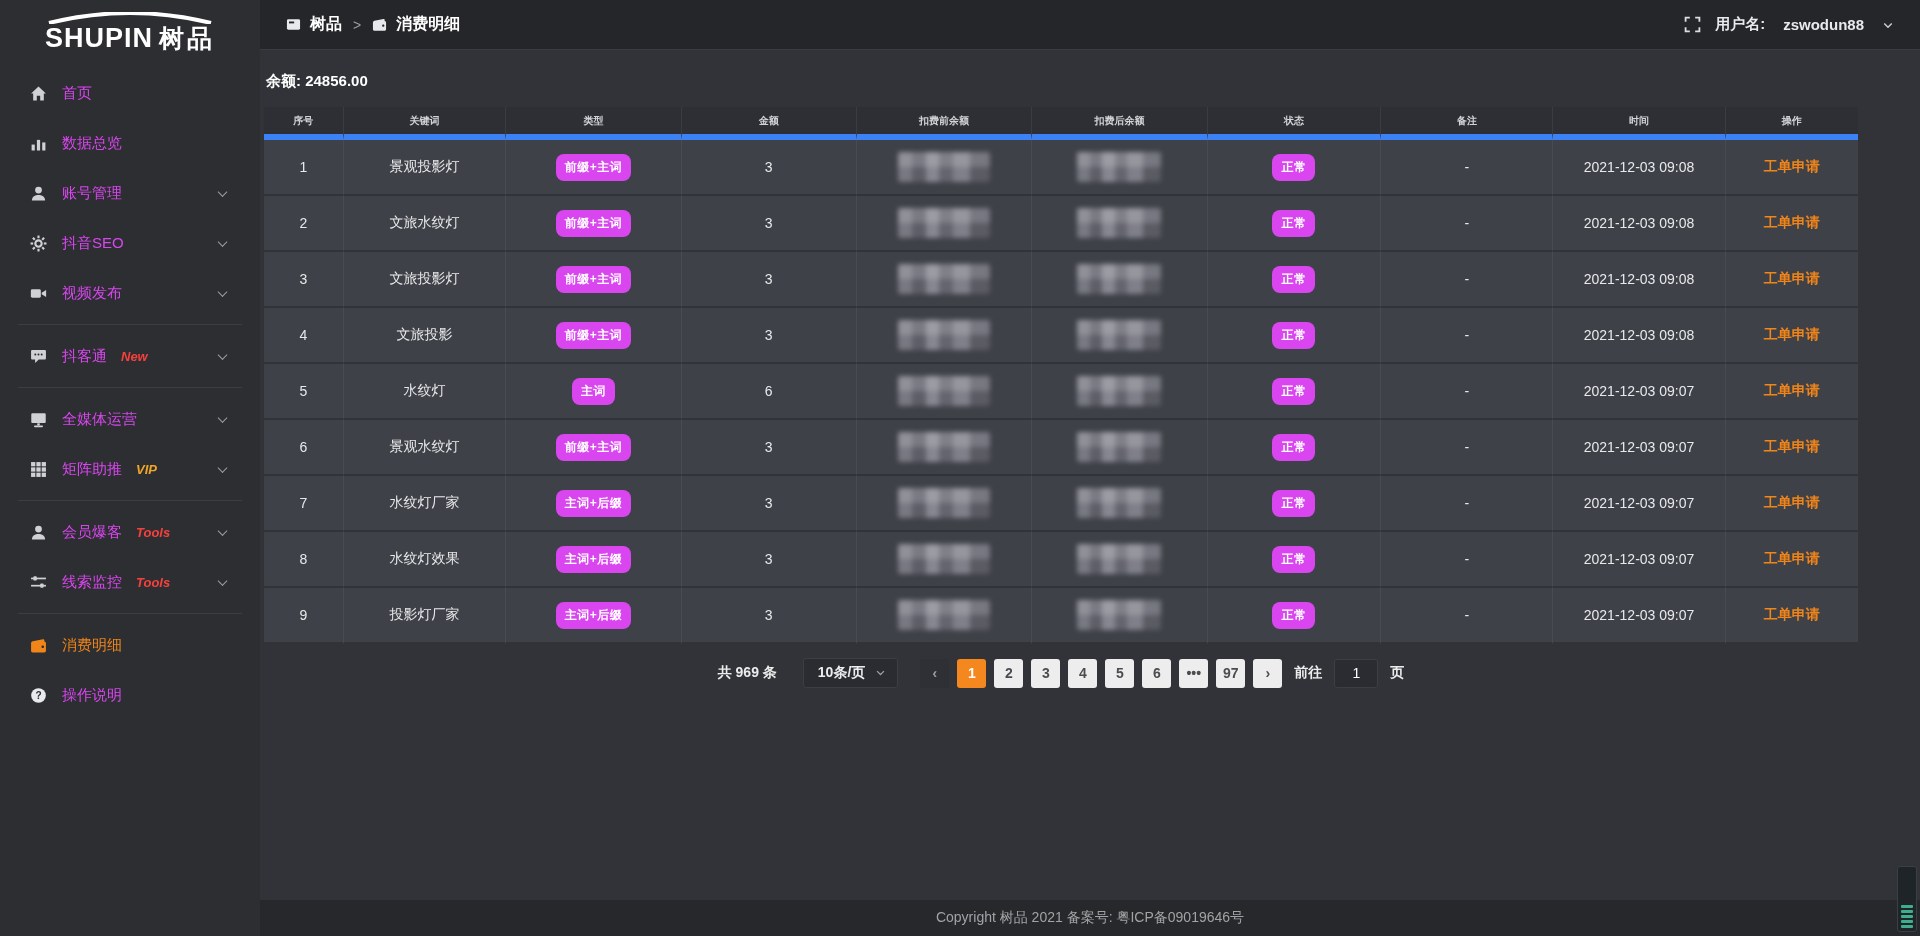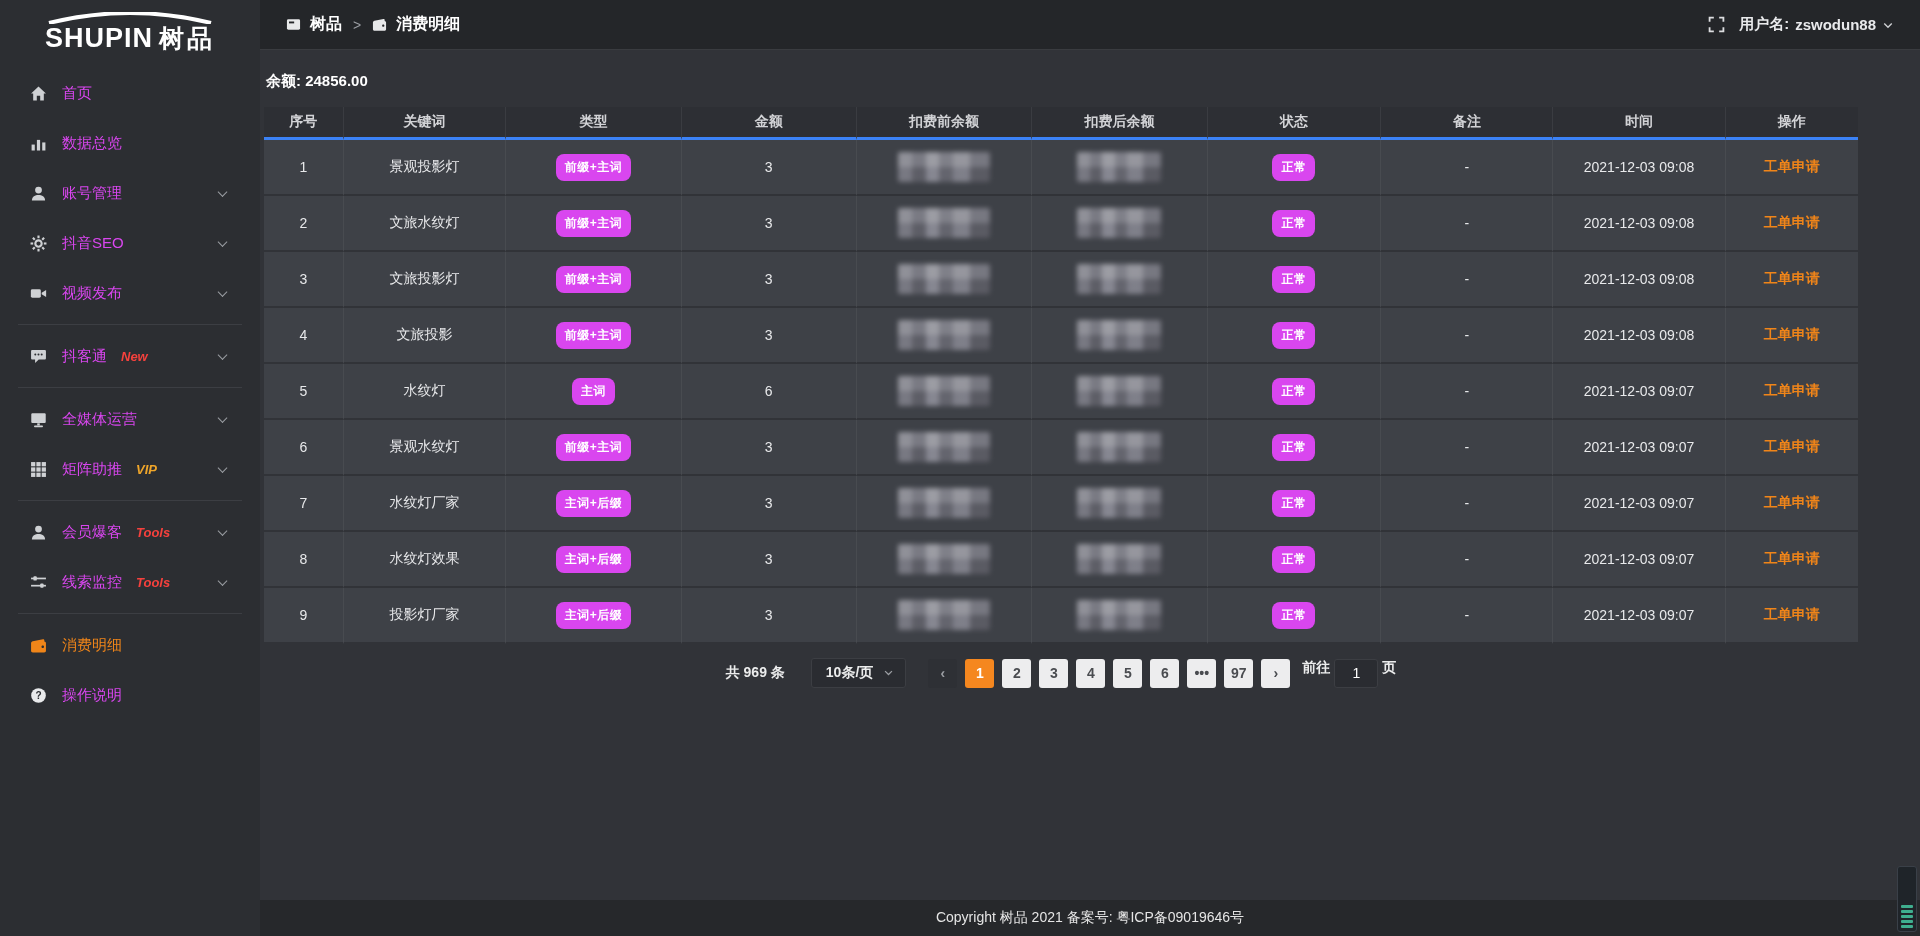--- a/index.html
+++ b/index.html
@@ -27,29 +27,29 @@
   
   .main { flex:1; display:flex; flex-direction:column; height:936px; background:#313338; }
   .topbar { height:50px; background:#242629; display:flex; align-items:center; justify-content:space-between; padding:0 26px; border-bottom:1px solid #3a3c40; }
   .breadcrumb { display:flex; align-items:center; gap:9px; color:#fff; font-size:16px; font-weight:bold; }
   .bc-icon { width:15px; height:15px; display:inline-flex; color:#e8e9ea; }
   .bc-icon svg { width:15px; height:15px; fill:currentColor; }
   .bc-sep { color:#9b9ea3; font-size:14px; font-weight:normal; margin:0 2px; }
   .user-area { display:flex; align-items:center; gap:14px; color:#e9eaec; font-size:15px; }
   .fs-icon { width:17px; height:17px; color:#dcdde0; cursor:pointer; display:inline-flex; }
   .fs-icon svg { width:17px; height:17px; }
-  .user-name { display:flex; align-items:center; gap:6px; cursor:pointer; font-weight:bold; }
+  .user-name { display:flex; align-items:center; gap:18px; cursor:pointer; font-weight:bold; }
   .user-chev { width:12px; height:12px; display:inline-flex; color:#cfd1d4; }
 
   .content { flex:1; padding:22px 62px 0 4px; }
   .balance { font-size:15px; font-weight:bold; color:#fff; margin:0 0 16px 2px; }
 
   
   table.grid { width:100%; border-collapse:separate; border-spacing:0; table-layout:fixed; }
-  .grid th { height:33px; background:#2d2f34; color:#d2d3d6; font-size:14px; font-weight:bold; border-right:1px solid #3a3c41; border-bottom:3px solid #3b82f6; }
+  .grid th { height:33px; background:#2d2f34; color:#d2d3d6; font-size:10px; font-weight:bold; border-right:1px solid #3a3c41; border-bottom:6px solid #3b82f6; }
   .grid th:last-child { border-right:none; }
   .grid td { height:56px; background:#3e4147; color:#e8e9eb; font-size:14px; text-align:center; border-right:1px solid #484b50; border-bottom:2px solid #313338; }
   .grid td:last-child { border-right:none; }
   .badge { display:inline-block; background:#d946ef; color:#fff; font-size:12px; font-weight:bold; padding:5px 9px; border-radius:8px; letter-spacing:.5px; }
   .mosaic { display:inline-block; width:92px; height:30px; vertical-align:middle; border-radius:2px; opacity:.8; filter:blur(2.5px);
     background-image:
       linear-gradient(90deg,#8d8d92 0 15%,#6a6a6f 15% 30%,#a0a0a5 30% 45%,#737378 45% 60%,#96969b 60% 78%,#66666b 78% 100%),
       linear-gradient(0deg,#7a7a7f 0 50%,#9a9a9f 50% 100%);
     background-blend-mode:overlay; }
   .mosaic.small { width:84px; }
@@ -58,25 +58,25 @@
 
   
   .pagination { display:flex; align-items:center; justify-content:center; gap:8px; margin-top:14px; font-size:14px; color:#eceded; }
   .pg-total { margin-right:18px; font-weight:bold; }
   .pg-size { display:flex; align-items:center; gap:10px; background:#2a2c31; border:1px solid #3c3e43; border-radius:3px; height:30px; padding:0 10px 0 14px; cursor:pointer; font-weight:bold; }
   .pg-size .user-chev { color:#9b9ea3; }
   .pg-btn { min-width:29px; height:29px; border-radius:3px; display:inline-flex; align-items:center; justify-content:center; background:#ededee; color:#4a4c50; font-weight:bold; cursor:pointer; padding:0 4px; }
   .pg-btn.dark { background:#2e3035; color:#9b9ea3; }
   .pg-btn.active { background:#f5871f; color:#fff; }
   .pg-prev { margin-left:14px; }
-  .pg-goto { display:flex; align-items:flex-start; gap:4px; margin-left:4px; font-weight:bold; }
+  .pg-goto { display:flex; align-items:center; gap:12px; margin-left:4px; font-weight:bold; }
   .pg-input { width:44px; height:29px; background:#2a2c31; border:1px solid #3c3e43; border-radius:3px; color:#fff; text-align:center; font-size:14px; font-family:inherit; }
 
   
-  .footer { height:36px; background:#26282b; display:flex; align-items:center; justify-content:center; color:#e5e5e5; font-size:14px; }
+  .footer { height:36px; background:#26282b; display:flex; align-items:center; justify-content:center; color:#a3a3a3; font-size:14px; }
 
   .floating-widget { position:fixed; right:3px; bottom:4px; width:20px; height:66px; background:#1f2429; border:1px solid #3a4048; border-radius:3px; display:flex; flex-direction:column; justify-content:flex-end; gap:2px; padding:3px; }
   .floating-widget i { display:block; height:3px; border-radius:1px; background:#3fae8f; }
 </style>
 </head>
 <body>
 
 <div class="app">
   <aside class="sidebar">
     <div class="logo">

